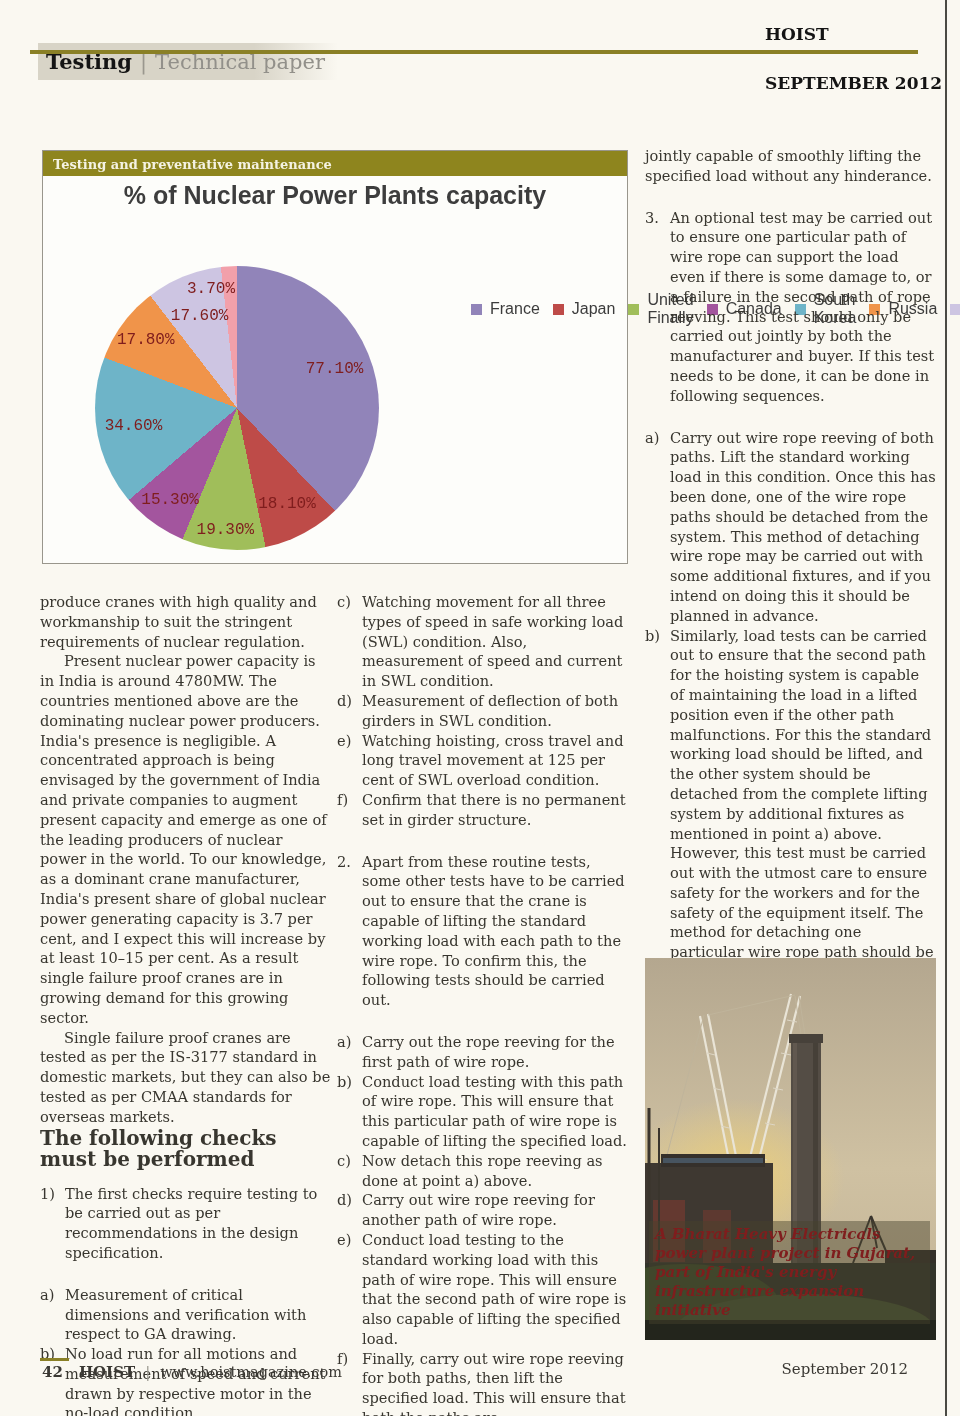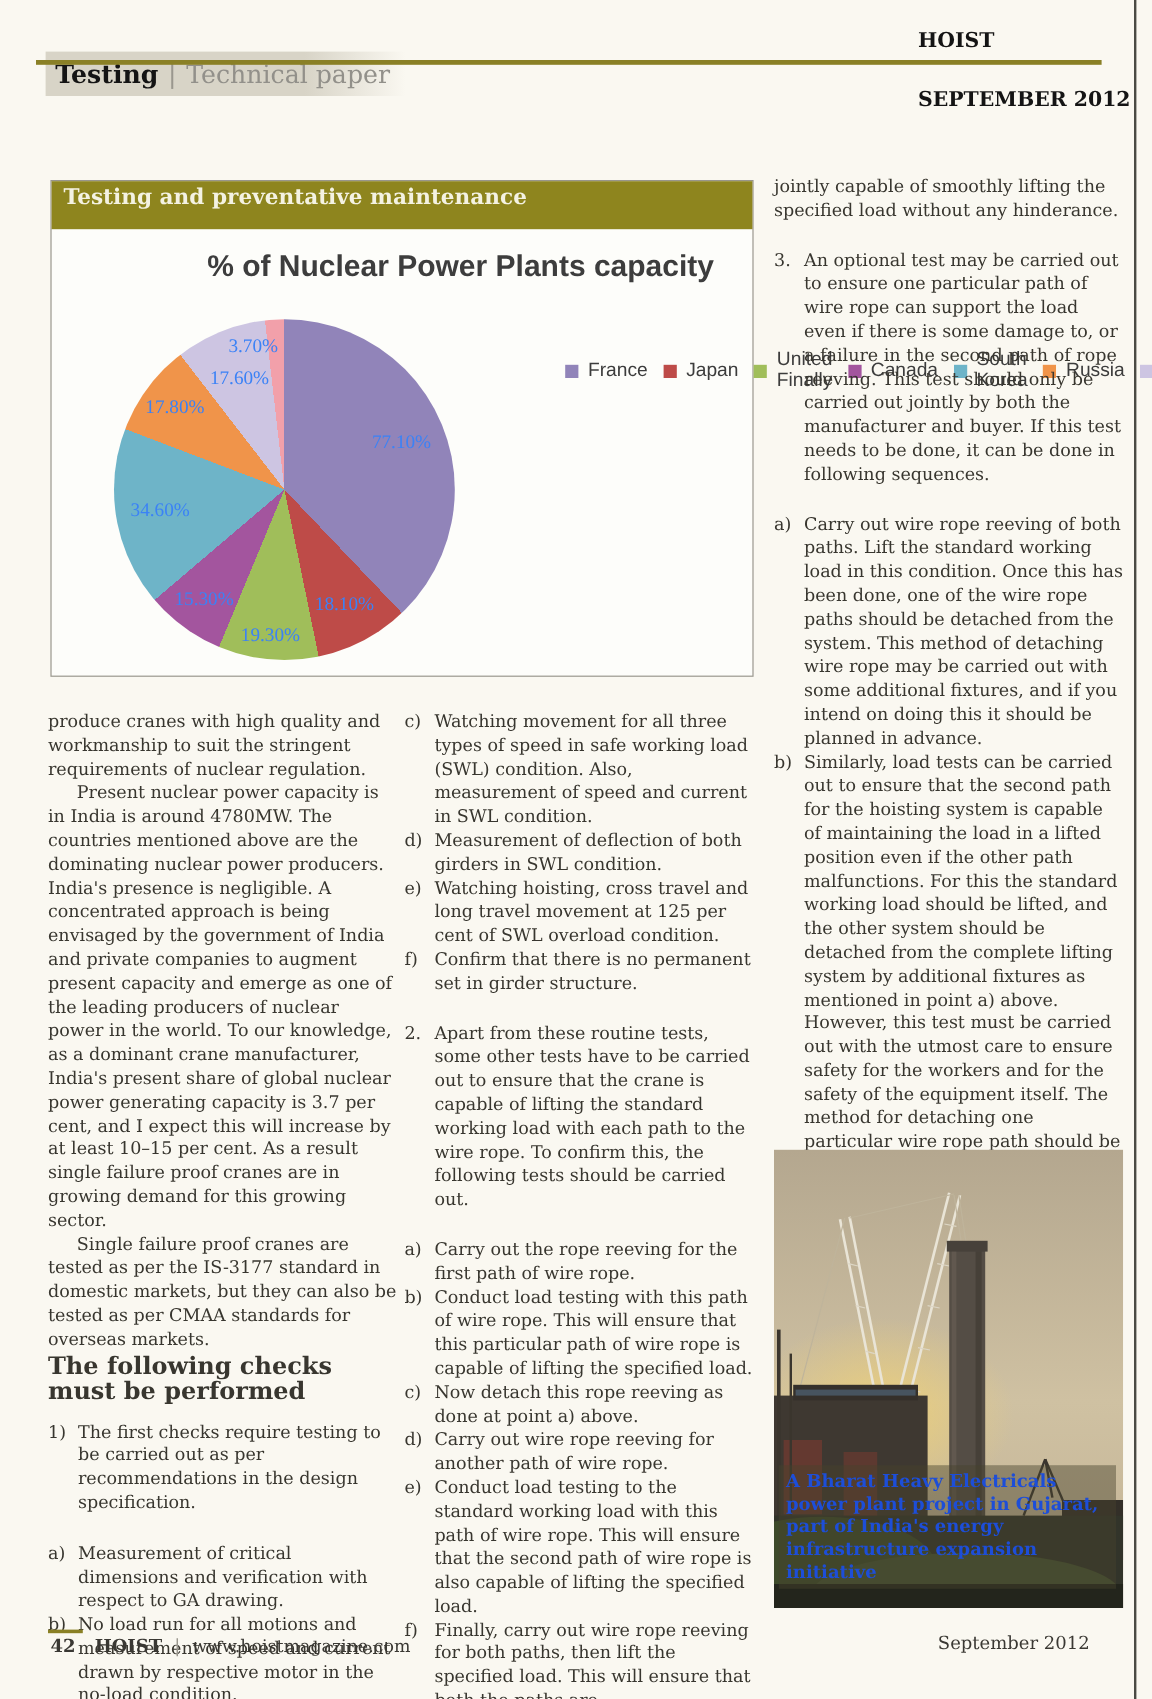--- a/index.html
+++ b/index.html
@@ -14,28 +14,28 @@
           font-size:21px;}
   .kicker .section{font-weight:bold;color:#141414;}
   .kicker .divider{color:#9a978e;margin:0 8px;}
   .kicker .subtitle{color:#92908a;}
   .masthead{position:absolute;left:765px;top:26px;font-weight:bold;font-size:17px;line-height:1;color:#141414;}
   .masthead .issue{display:block;margin-top:32px;}
 
   
   .chart-box{position:absolute;left:42px;top:150px;width:586px;height:414px;
              background:#fdfdfa;border:1px solid #99968c;box-sizing:border-box;}
-  .chart-box-header{height:40px;background:#8e851e;color:#f4f2e2;font-weight:bold;
-                    font-size:18px;line-height:27px;padding-left:10px;}
-  .chart-title{width:520px;margin:16px auto 0;text-align:right;
+  .chart-box-header{height:25px;background:#8e851e;color:#f4f2e2;font-weight:bold;
+                    font-size:13px;line-height:27px;padding-left:10px;}
+  .chart-title{width:520px;margin:4px auto 0;text-align:center;
                font-family:"Liberation Sans",sans-serif;font-weight:bold;
                font-size:25px;line-height:1.25;color:#3d3d3d;}
   .pie{position:absolute;left:52px;top:115px;width:284px;height:284px;border-radius:50%;}
   .pie-label{position:absolute;transform:translate(-50%,-50%);
-             font-family:Liberation Serif, serif;font-size:16px;color:#3b82f6;white-space:nowrap;}
+             font-family:Liberation Mono, monospace;font-size:16px;color:#7f1d1d;white-space:nowrap;}
   .legend{position:absolute;left:428px;top:140px;display:flex;flex-direction:row;gap:13px;}
   .legend-item{display:flex;align-items:center;gap:8px;
                font-family:"Liberation Sans",sans-serif;font-size:16px;color:#3c3c3c;}
   .legend-swatch{width:11px;height:11px;flex:none;}
 
   
   .col{position:absolute;width:291px;font-size:14.6px;line-height:19.8px;color:#38362f;}
   .col1{left:40px;top:592px;}
   .col2{left:337px;top:592px;}
   .col3{left:645px;top:146px;}
@@ -43,22 +43,22 @@
   .blk.heading{font-weight:bold;font-size:20px;line-height:21px;margin:1px 0 14px;}
   .blk.li{display:flex;}
   .blk.li .marker{flex:0 0 25px;}
   .blk.li .btext{flex:1;}
   .blk.gap-before{margin-top:22px;}
 
   
   .photo{position:absolute;left:645px;top:958px;width:291px;height:382px;}
   .photo svg{display:block;}
   .photo-caption{position:absolute;left:4px;right:6px;bottom:16px;
-                 background:rgba(72,66,44,.45);color:#1d4ed8;
-                 font-weight:bold;font-size:15px;line-height:19px;padding:4px 6px;}
+                 background:rgba(72,66,44,.45);color:#7f1d1d;
+                 font-weight:bold;font-size:15px;line-height:19px;padding:4px 6px;font-style:italic;}
 
   
   .footer-left{position:absolute;left:40px;top:1358px;display:flex;align-items:baseline;gap:10px;font-size:15px;text-align:center;}
   .footer-left .pageno{font-weight:bold;border-top:3px solid #8a8026;padding:2px 6px 0 2px;}
   .footer-left .brand{font-weight:bold;}
   .footer-left .sep{color:#9a978e;}
   .footer-left .site{font-size:14.5px;}
   .footer-right{position:absolute;right:52px;top:1360px;font-size:15px;}
 
   .edge-line{position:absolute;left:945px;top:0;width:2px;height:1416px;background:#4a4a44;}

